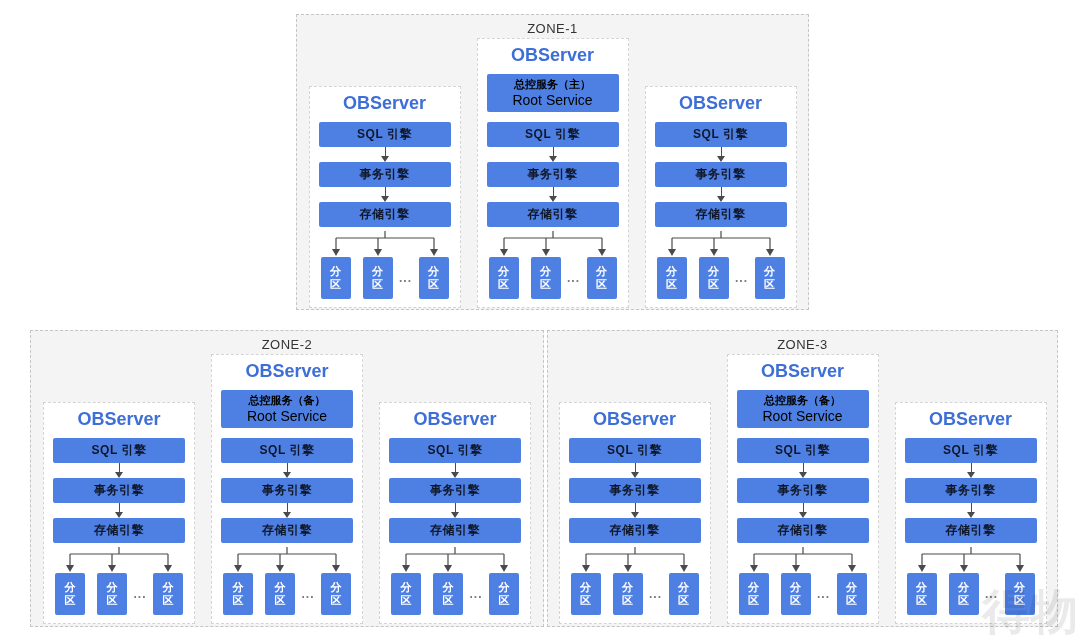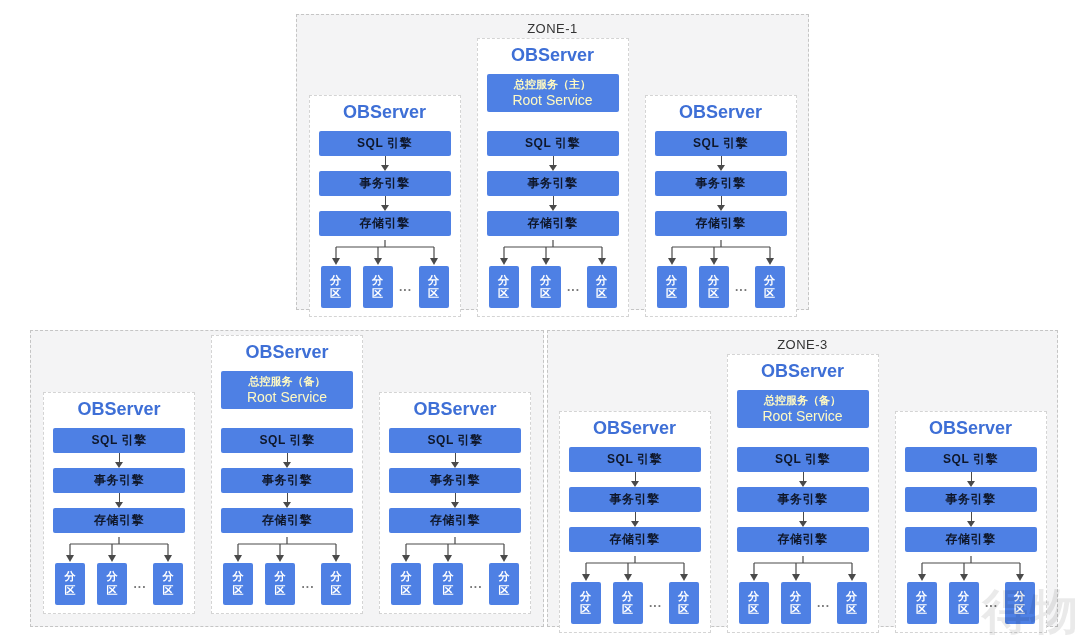--- a/index.html
+++ b/index.html
@@ -18,21 +18,21 @@
   .zone{position:absolute;background:var(--zone-bg);border:1px dashed var(--zone-border);display:flex;flex-direction:column;}
   .zone-1{left:296px;top:14px;width:513px;height:296px;}
   .zone-2{left:30px;top:330px;width:514px;height:297px;}
   .zone-3{left:547px;top:330px;width:511px;height:297px;align-items:center;}
   .zone-title{text-align:center;padding-top:6px;font-size:13px;color:#333;letter-spacing:0.5px;}
   .cards{flex:1;display:flex;justify-content:center;align-items:flex-end;gap:16px;padding:2px 8px 12px;}
 
   .card{width:152px;background:#fff;border:1px dashed var(--card-border);padding:6px 9px 8px;}
   .ob-title{font-size:18px;font-weight:600;color:var(--title-blue);text-align:center;margin-bottom:8px;}
 
-  .rootbox{background:var(--blue);border-radius:2px;color:#fef9c3;text-align:center;padding:3px 2px;margin-bottom:19px;}
+  .rootbox{background:var(--blue);border-radius:2px;color:#000000;text-align:center;padding:3px 2px;margin-bottom:10px;}
   .root-l1{font-size:11px;font-weight:600;line-height:1.3;}
   .root-l2{font-size:14px;line-height:1.3;}
 
   .engine{height:25px;line-height:25px;background:var(--blue);border-radius:2px;color:#0f172a;font-size:12px;font-weight:600;text-align:center;letter-spacing:0.5px;}
 
   .arrow{width:100%;height:15px;position:relative;}
   .arrow::before{content:"";position:absolute;left:50%;top:0;bottom:4px;width:1px;background:var(--line);}
   .arrow::after{content:"";position:absolute;left:50%;bottom:0;transform:translateX(-50%);border-left:4px solid transparent;border-right:4px solid transparent;border-top:6px solid var(--line);}
 
   .fanout{display:block;margin:4px auto 0;width:128px;height:26px;}
@@ -146,20 +146,21 @@
               <span>分</span>
               <span>区</span>
             </div>
         </div>
       </div>
 
     </div>
   </div>
 
   <div class="zone zone-2">
+    <div class="zone-title">ZONE-2</div>
     <div class="cards">
 
       <div class="card">
         <div class="ob-title">OBServer</div>
         <div class="engine">SQL 引擎</div>
         <div class="arrow"></div>
         <div class="engine">事务引擎</div>
         <div class="arrow"></div>
         <div class="engine">存储引擎</div>
         <svg class="fanout" viewBox="0 0 128 26" xmlns="http://www.w3.org/2000/svg">

